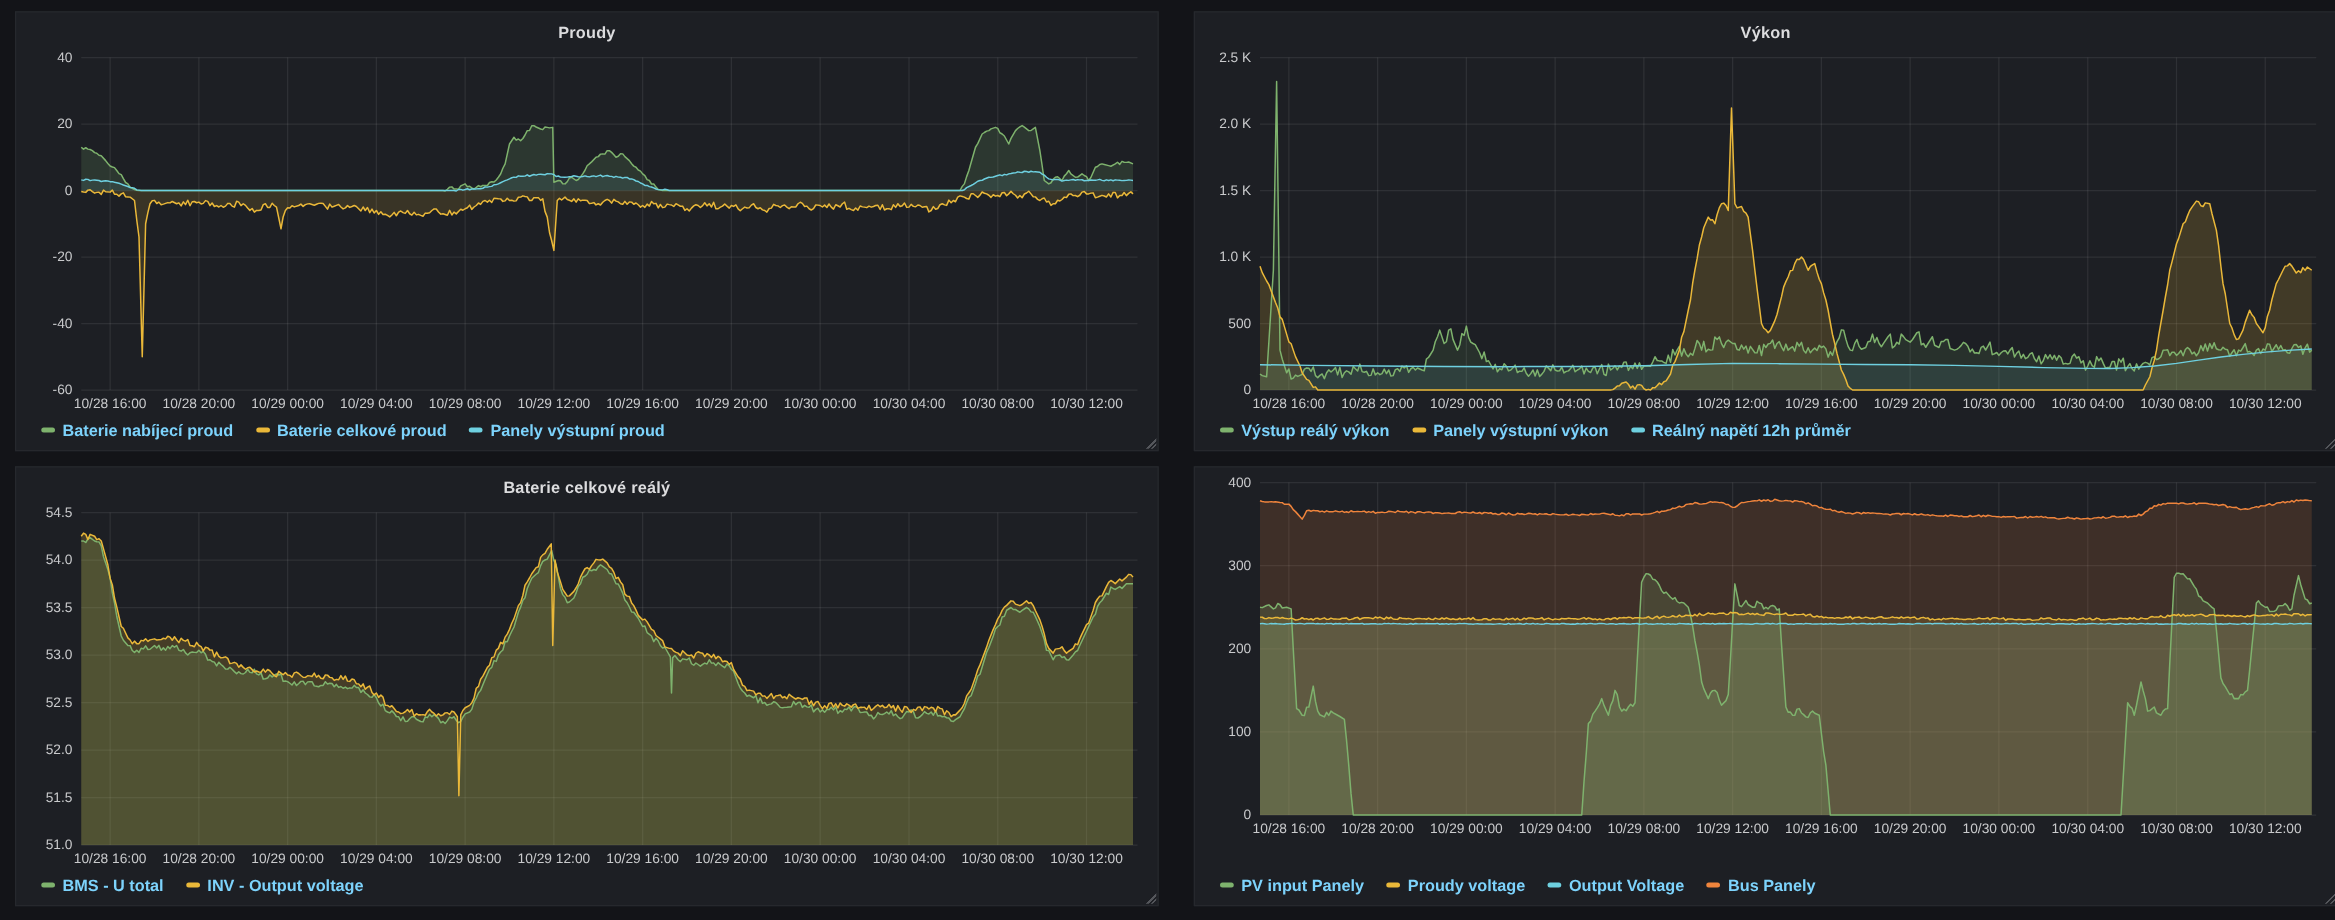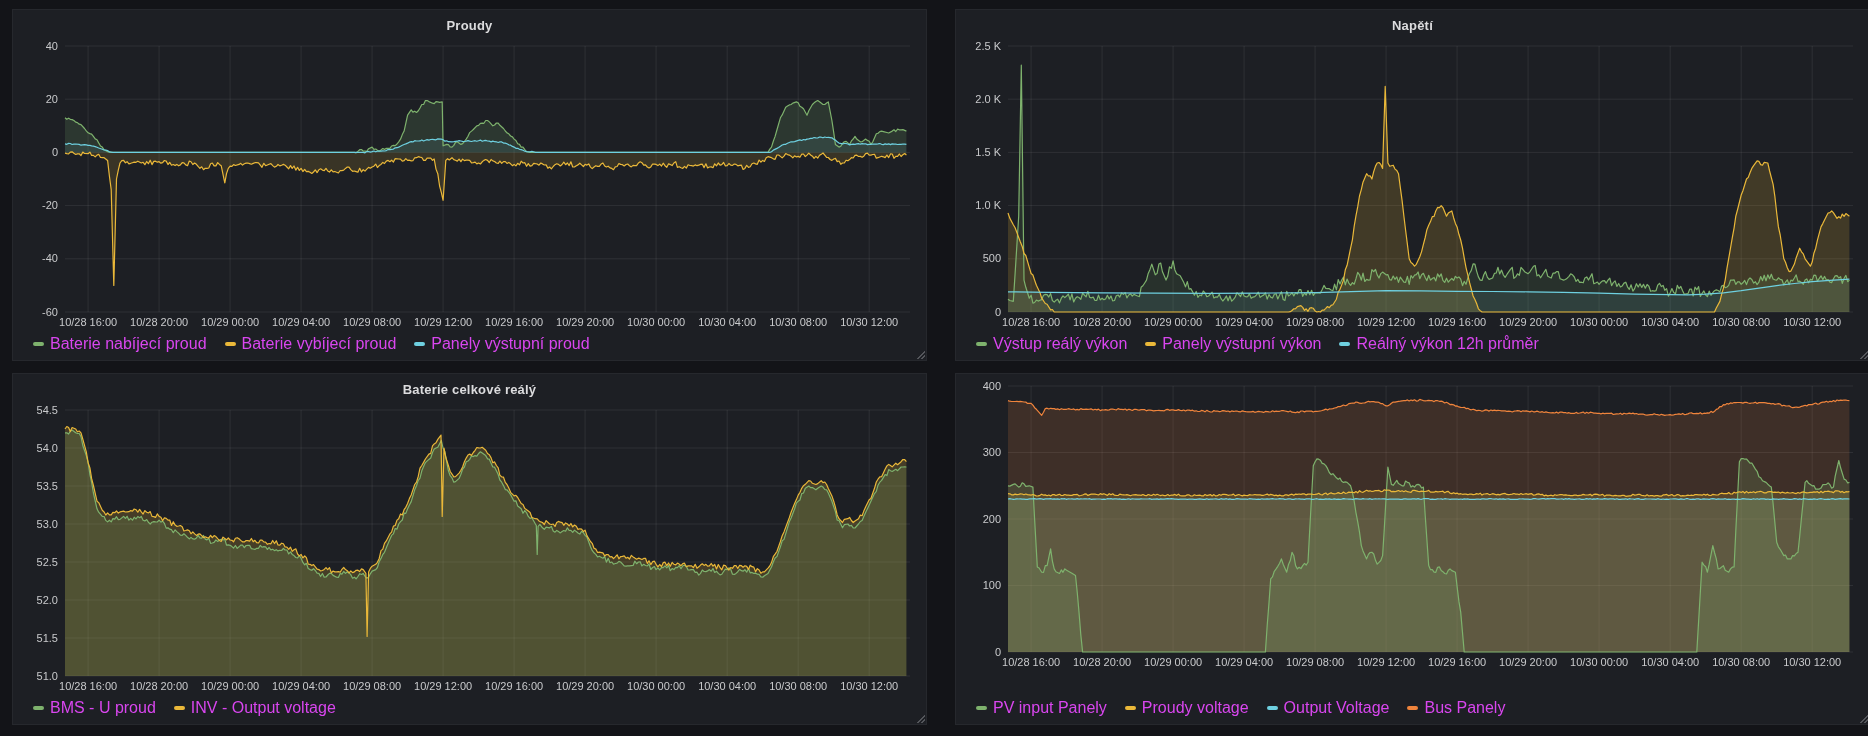--- a/index.html
+++ b/index.html
@@ -9,21 +9,21 @@
     gap:12px 28px; padding:9px 12px 14px 12px; width:1868px; height:736px; }
   .panel { position:relative; background:#1d1f24; border:1px solid #26282d;
     display:flex; flex-direction:column; padding:4px 6px 4px 6px; }
   .panel-title { color:#dcdcde; font-size:13px; font-weight:700; text-align:center;
     padding:4px 0 2px 0; height:24px; letter-spacing:0.2px; cursor:pointer; }
   .chart { flex:1 1 auto; position:relative; height:268px; }
   .chart svg { display:block; }
   .legend { height:24px; display:flex; align-items:center; gap:18px; padding-left:14px; }
   .legend-item { display:flex; align-items:center; gap:6px; cursor:pointer; }
   .legend-swatch { width:11px; height:4px; border-radius:2px; display:inline-block; }
-  .legend-label { color:#d946ef; font-size:16px; }
+  .legend-label { color:#7dd3fc; font-size:13px;font-weight:bold; }
   .resize-handle { position:absolute; right:1px; bottom:1px; width:9px; height:9px;
     background:linear-gradient(135deg, transparent 0 55%, #54565b 55% 65%, transparent 65% 75%, #54565b 75% 85%, transparent 85%); cursor:nwse-resize; }
 </style>
 </head>
 <body>
 
 <div class="dash">
   <section class="panel">
     <h2 class="panel-title">Proudy</h2>
     <div class="chart">
@@ -74,31 +74,31 @@
           <text x="850.2" y="288" text-anchor="middle" font-size="11" fill="#c9cacc">10/30 12:00</text>
         </svg>
       </div>
     <div class="legend">
         <span class="legend-item">
           <span class="legend-swatch" style="background: rgb(126, 178, 109);"></span>
           <span class="legend-label">Baterie nabíjecí proud</span>
         </span>
         <span class="legend-item">
           <span class="legend-swatch" style="background: rgb(234, 184, 57);"></span>
-          <span class="legend-label">Baterie vybíjecí proud</span>
+          <span class="legend-label">Baterie celkové proud</span>
         </span>
         <span class="legend-item">
           <span class="legend-swatch" style="background: rgb(110, 208, 224);"></span>
           <span class="legend-label">Panely výstupní proud</span>
         </span>
       </div>
     <div class="resize-handle"></div>
   </section>
   <section class="panel">
-    <h2 class="panel-title">Napětí</h2>
+    <h2 class="panel-title">Výkon</h2>
     <div class="chart">
         <svg xmlns="http://www.w3.org/2000/svg" width="901" height="294">
           <g>
             <line x1="46" y1="8.0" x2="891" y2="8.0" stroke="rgba(255,255,255,0.08)" stroke-width="1"></line>
             <line x1="46" y1="61.2" x2="891" y2="61.2" stroke="rgba(255,255,255,0.08)" stroke-width="1"></line>
             <line x1="46" y1="114.4" x2="891" y2="114.4" stroke="rgba(255,255,255,0.08)" stroke-width="1"></line>
             <line x1="46" y1="167.6" x2="891" y2="167.6" stroke="rgba(255,255,255,0.08)" stroke-width="1"></line>
             <line x1="46" y1="220.8" x2="891" y2="220.8" stroke="rgba(255,255,255,0.08)" stroke-width="1"></line>
             <line x1="46" y1="274.0" x2="891" y2="274.0" stroke="rgba(255,255,255,0.08)" stroke-width="1"></line>
             <line x1="69.1" y1="8" x2="69.1" y2="274" stroke="rgba(255,255,255,0.08)" stroke-width="1"></line>
@@ -144,21 +144,21 @@
         <span class="legend-item">
           <span class="legend-swatch" style="background: rgb(126, 178, 109);"></span>
           <span class="legend-label">Výstup reálý výkon</span>
         </span>
         <span class="legend-item">
           <span class="legend-swatch" style="background: rgb(234, 184, 57);"></span>
           <span class="legend-label">Panely výstupní výkon</span>
         </span>
         <span class="legend-item">
           <span class="legend-swatch" style="background: rgb(110, 208, 224);"></span>
-          <span class="legend-label">Reálný výkon 12h průměr</span>
+          <span class="legend-label">Reálný napětí 12h průměr</span>
         </span>
       </div>
     <div class="resize-handle"></div>
   </section>
   <section class="panel">
     <h2 class="panel-title">Baterie celkové reálý</h2>
     <div class="chart">
         <svg xmlns="http://www.w3.org/2000/svg" width="901" height="294">
           <g>
             <line x1="46" y1="8.0" x2="891" y2="8.0" stroke="rgba(255,255,255,0.08)" stroke-width="1"></line>
@@ -204,21 +204,21 @@
           <text x="566.1" y="288" text-anchor="middle" font-size="11" fill="#c9cacc">10/29 20:00</text>
           <text x="637.1" y="288" text-anchor="middle" font-size="11" fill="#c9cacc">10/30 00:00</text>
           <text x="708.2" y="288" text-anchor="middle" font-size="11" fill="#c9cacc">10/30 04:00</text>
           <text x="779.2" y="288" text-anchor="middle" font-size="11" fill="#c9cacc">10/30 08:00</text>
           <text x="850.2" y="288" text-anchor="middle" font-size="11" fill="#c9cacc">10/30 12:00</text>
         </svg>
       </div>
     <div class="legend">
         <span class="legend-item">
           <span class="legend-swatch" style="background: rgb(126, 178, 109);"></span>
-          <span class="legend-label">BMS - U proud</span>
+          <span class="legend-label">BMS - U total</span>
         </span>
         <span class="legend-item">
           <span class="legend-swatch" style="background: rgb(234, 184, 57);"></span>
           <span class="legend-label">INV - Output voltage</span>
         </span>
       </div>
     <div class="resize-handle"></div>
   </section>
   <section class="panel">
     <div class="chart">

